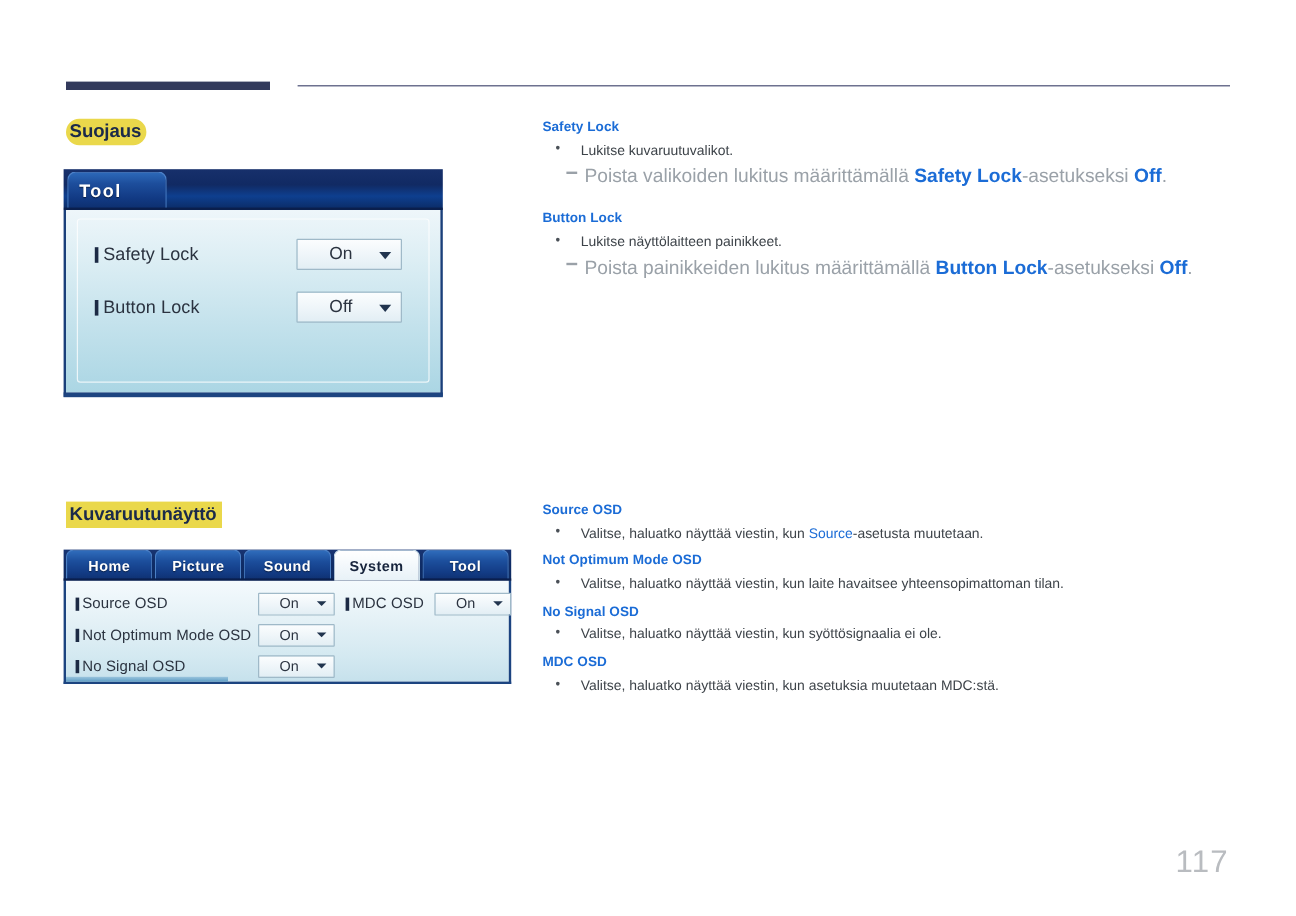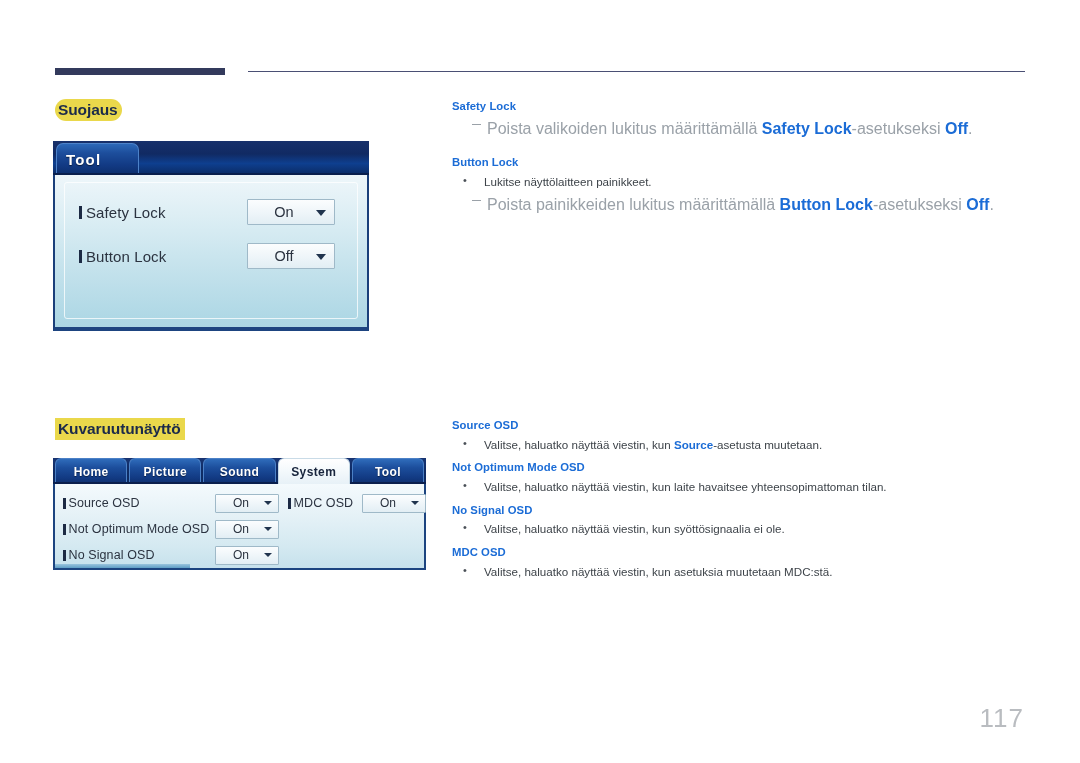--- a/index.html
+++ b/index.html
@@ -291,21 +291,21 @@
     margin: 0 0 6px 0;
   }
   .note::before {
     content: "";
     position: absolute;
     left: 20px; top: 6px;
     width: 9px; height: 1.6px;
     background: #9aa1a8;
   }
   .note b { color: #1b6cd6; font-weight: bold; }
-  .bullet b { color: #1b6cd6; font-weight: bold; margin-top: 16px; }
+  .bullet b { color: #1b6cd6; font-weight: normal; margin-top: 16px; }
   .gap { height: 10px; }
   .gap-sm { height: 4px; }
 
   
   .pagenum {
     position: absolute;
     right: 56px;
     top: 703px;
     font-size: 26px;
     color: #b9bcc0;
@@ -354,20 +354,21 @@
           <span class="val">Off</span>
           <span class="arrow"></span>
         </div>
       </div>
     </div>
   </div>
 
   <div class="rightcol" id="rightcol-1">
 
     <p class="term">Safety Lock</p>
+    <p class="bullet">Lukitse kuvaruutuvalikot.</p>
     <p class="note"><span>Poista valikoiden lukitus määrittämällä </span><b>Safety Lock</b><span>-asetukseksi </span><b>Off</b><span>.</span></p>
 
     <div class="gap"></div>
 
     <p class="term">Button Lock</p>
     <p class="bullet">Lukitse näyttölaitteen painikkeet.</p>
     <p class="note"><span>Poista painikkeiden lukitus määrittämällä </span><b>Button Lock</b><span>-asetukseksi </span><b>Off</b><span>.</span></p>
   </div>
 
   <div class="sec-heading" id="heading-kuvaruutu">Kuvaruutunäyttö</div>

